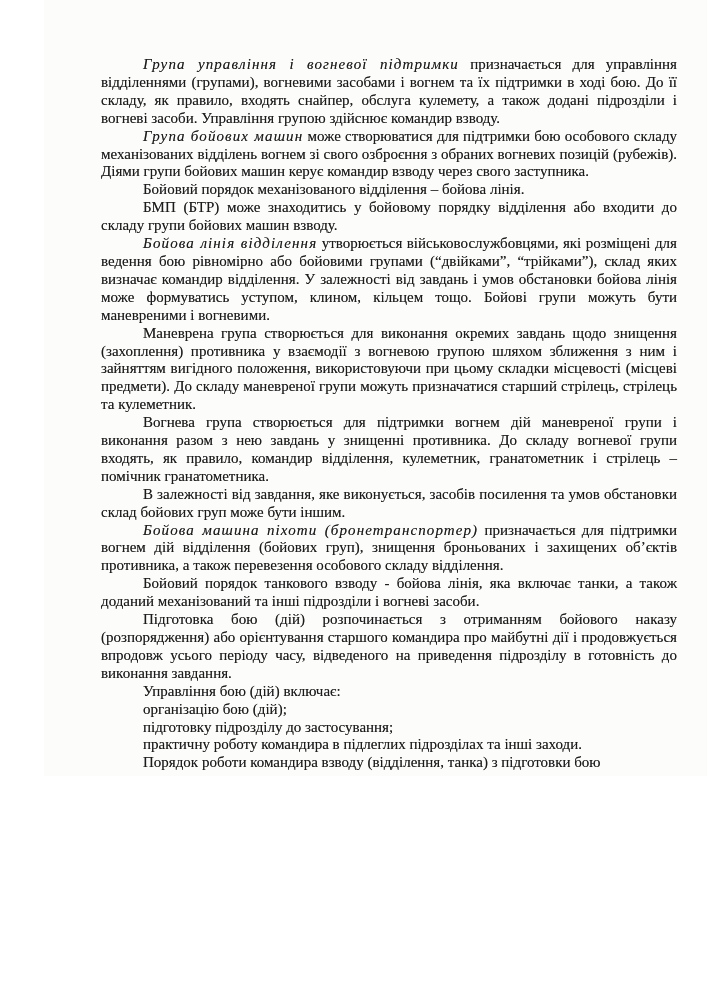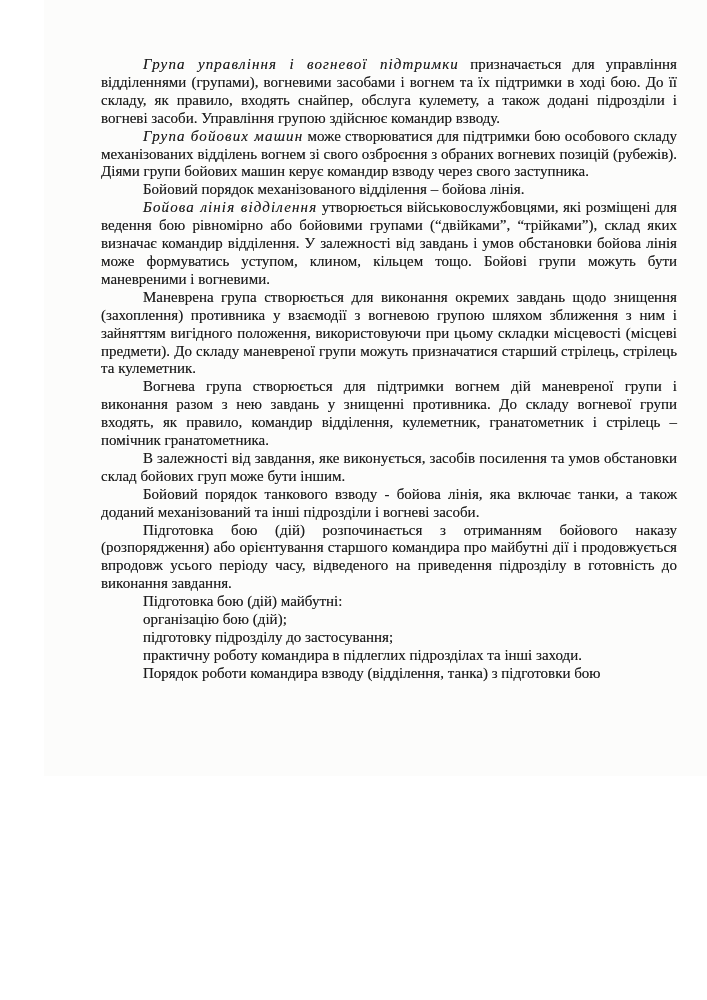--- a/index.html
+++ b/index.html
@@ -51,27 +51,29 @@
   }
 </style>
 </head>
 <body>
 
 <div class="page">
   <main class="doc-body" id="doc-body">
       <p class="para"><span class="run-italic">Група управління і вогневої підтримки</span><span class="run-plain"> призначається для управління відділеннями (групами), вогневими засобами і вогнем та їх підтримки в ході бою. До її складу, як правило, входять снайпер, обслуга кулемету, а також додані підрозділи і вогневі засоби. Управління групою здійснює командир взводу.</span></p>
       <p class="para"><span class="run-italic">Група бойових машин</span><span class="run-plain"> може створюватися для підтримки бою особового складу механізованих відділень вогнем зі свого озброєння з обраних вогневих позицій (рубежів). Діями групи бойових машин керує командир взводу через свого заступника.</span></p>
       <p class="para"><span class="run-bold">Бойовий порядок механізованого відділення</span><span class="run-plain"> – бойова лінія.</span></p>
+      <p class="para"><span class="run-plain">БМП (БТР) може знаходитись у бойовому порядку відділення або входити до складу групи бойових машин взводу.</span></p>
       <p class="para"><span class="run-italic">Бойова лінія відділення</span><span class="run-plain"> утворюється військовослужбовцями, які розміщені для ведення бою рівномірно або бойовими групами (“двійками”, “трійками”), склад яких визначає командир відділення. У залежності від завдань і умов обстановки бойова лінія може формуватись уступом, клином, кільцем тощо. Бойові групи можуть бути маневреними і вогневими.</span></p>
       <p class="para"><span class="run-plain">Маневрена група створюється для виконання окремих завдань щодо знищення (захоплення) противника у взаємодії з вогневою групою шляхом зближення з ним і зайняттям вигідного положення, використовуючи при цьому складки місцевості (місцеві предмети). До складу маневреної групи можуть призначатися старший стрілець, стрілець та кулеметник.</span></p>
       <p class="para"><span class="run-plain">Вогнева група створюється для підтримки вогнем дій маневреної групи і виконання разом з нею завдань у знищенні противника. До складу вогневої групи входять, як правило, командир відділення, кулеметник, гранатометник і стрілець – помічник гранатометника.</span></p>
       <p class="para"><span class="run-plain">В залежності від завдання, яке виконується, засобів посилення та умов обстановки склад бойових груп може бути іншим.</span></p>
+      <p class="para"><span class="run-italic">Бойова машина піхоти (бронетранспортер)</span><span class="run-plain"> призначається для підтримки вогнем дій відділення (бойових груп), знищення броньованих і захищених об’єктів противника, а також перевезення особового складу відділення.</span></p>
       <p class="para"><span class="run-bold">Бойовий порядок танкового взводу</span><span class="run-plain"> - бойова лінія, яка включає танки, а також доданий механізований та інші підрозділи і вогневі засоби.</span></p>
       <p class="para"><span class="run-plain">Підготовка бою (дій) розпочинається з отриманням бойового наказу (розпорядження) або орієнтування старшого командира про майбутні дії і продовжується впродовж усього періоду часу, відведеного на приведення підрозділу в готовність до виконання завдання.</span></p>
-      <p class="para"><span class="run-plain">Підготовка бою (дій) майбутні:</span></p>
+      <p class="para"><span class="run-plain">Управління бою (дій) включає:</span></p>
       <p class="para"><span class="run-plain">організацію бою (дій);</span></p>
       <p class="para"><span class="run-plain">підготовку підрозділу до застосування;</span></p>
       <p class="para"><span class="run-plain">практичну роботу командира в підлеглих підрозділах та інші заходи.</span></p>
       <p class="para"><span class="run-plain">Порядок роботи командира взводу (відділення, танка) з підготовки бою</span></p>
     </main>
   <footer class="page-footer">
     <span class="page-number">11</span>
   </footer>
 </div>
 

